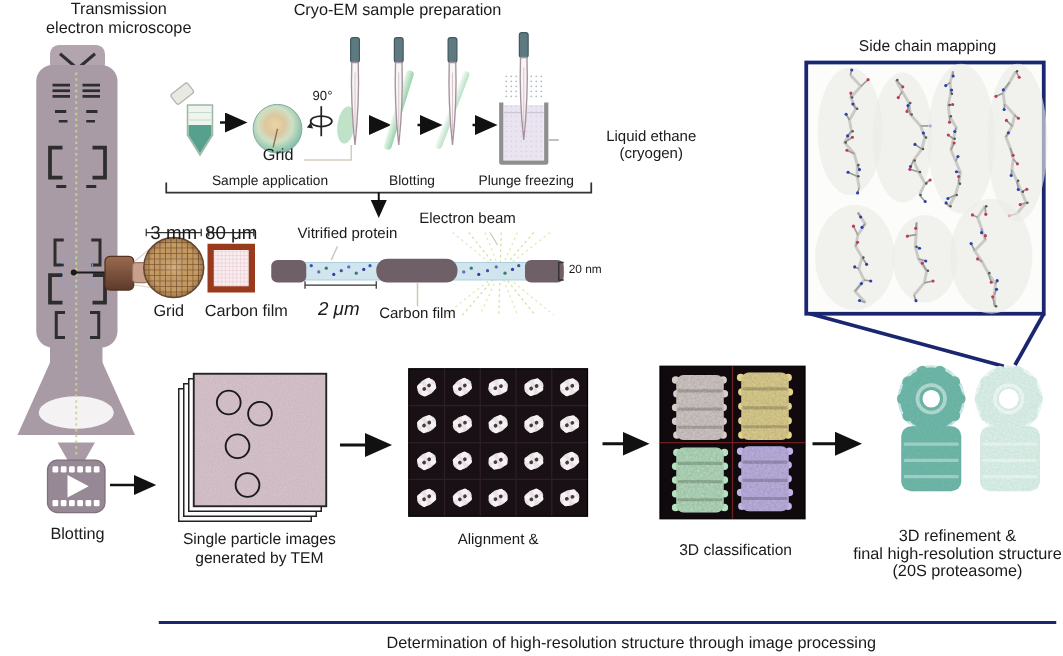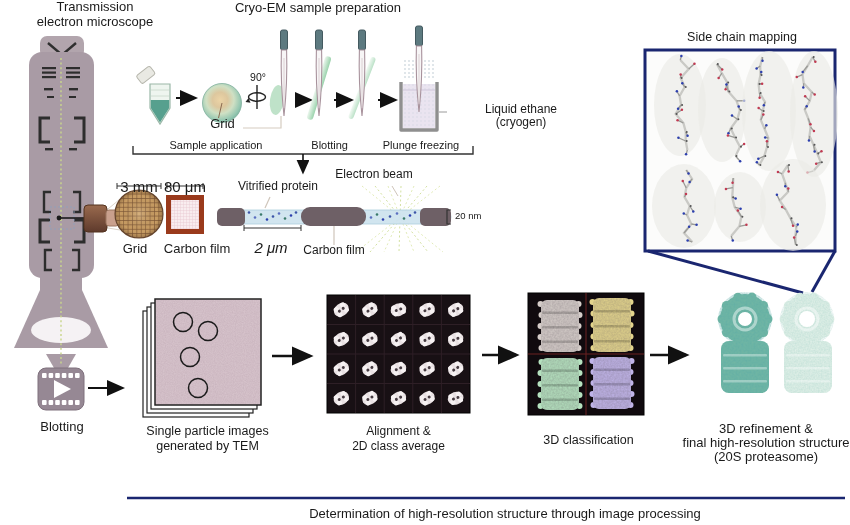--- a/index.html
+++ b/index.html
@@ -820,21 +820,20 @@
 <div class="lbl s12" style="left:294px;top:244px;width:80px;">Carbon film</div>
 <div class="lbl tiny" style="left:455px;top:211px;width:36px;text-align:left;">20 nm</div>
 <div class="lbl" style="left:660px;top:30px;width:164px;font-size:12.5px;">Side chain mapping</div>
 <div class="lbl s13" style="left:22px;top:420px;width:80px;">Blotting</div>
 <div class="lbl lh15" style="left:130px;top:424px;width:155px;font-size:12.5px;">
   <div>Single particle images</div>
   <div>generated by TEM</div>
 </div>
 <div class="lbl lh15" style="left:326px;top:424px;width:145px;font-size:12px;">
   <div>Alignment &amp;</div>
-  <div>2D class average</div>
 </div>
 <div class="lbl" style="left:516px;top:433px;width:145px;font-size:12.5px;">3D classification</div>
 <div class="lbl" style="left:682px;top:422px;width:168px;font-size:13px;line-height:14.2px;">
   <div>3D refinement &amp;</div>
   <div>final high-resolution structure</div>
   <div>(20S proteasome)</div>
 </div>
 <div class="lbl s13" style="left:255px;top:507px;width:500px;">Determination of high-resolution structure through image processing</div>
 
 </div>

